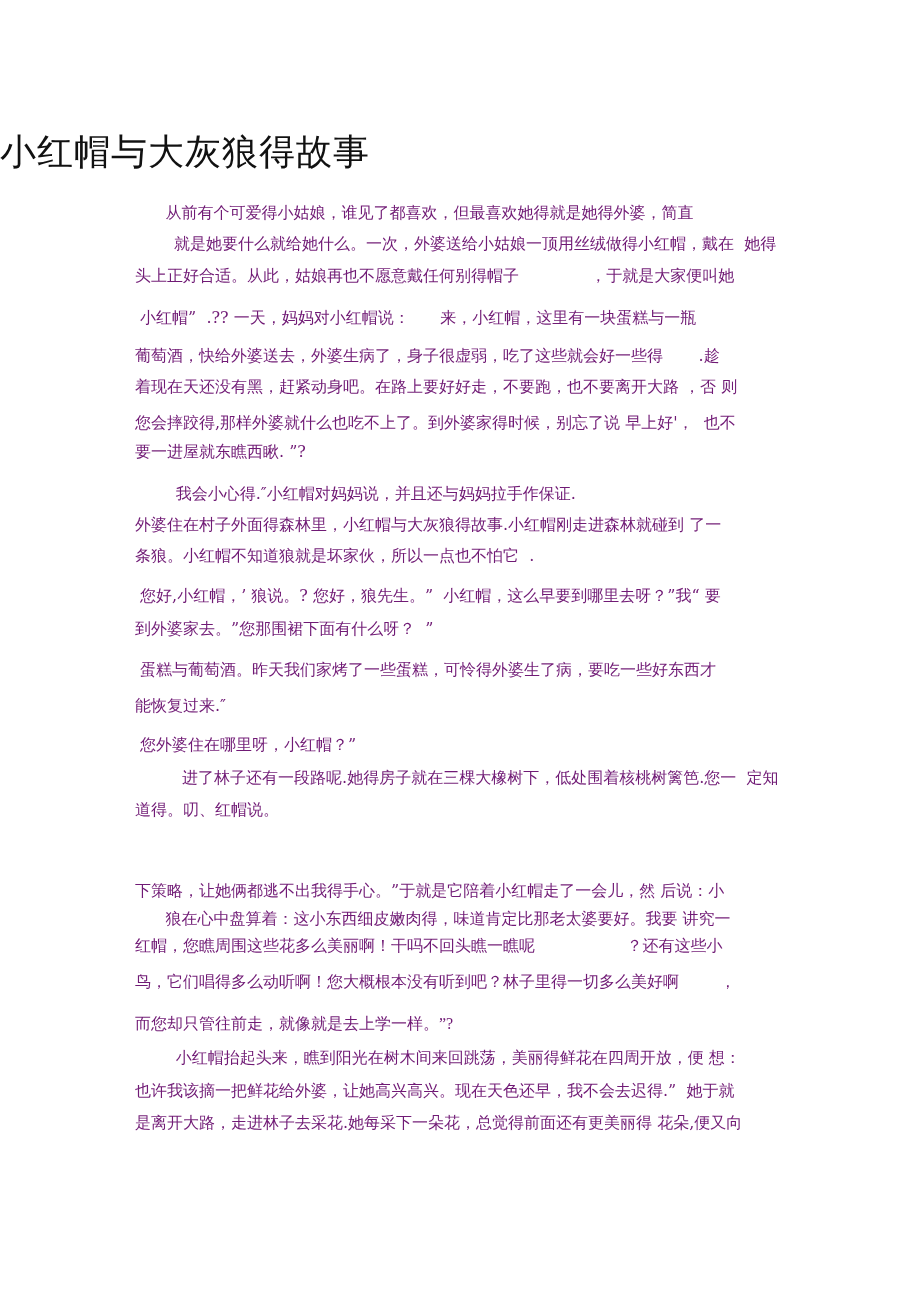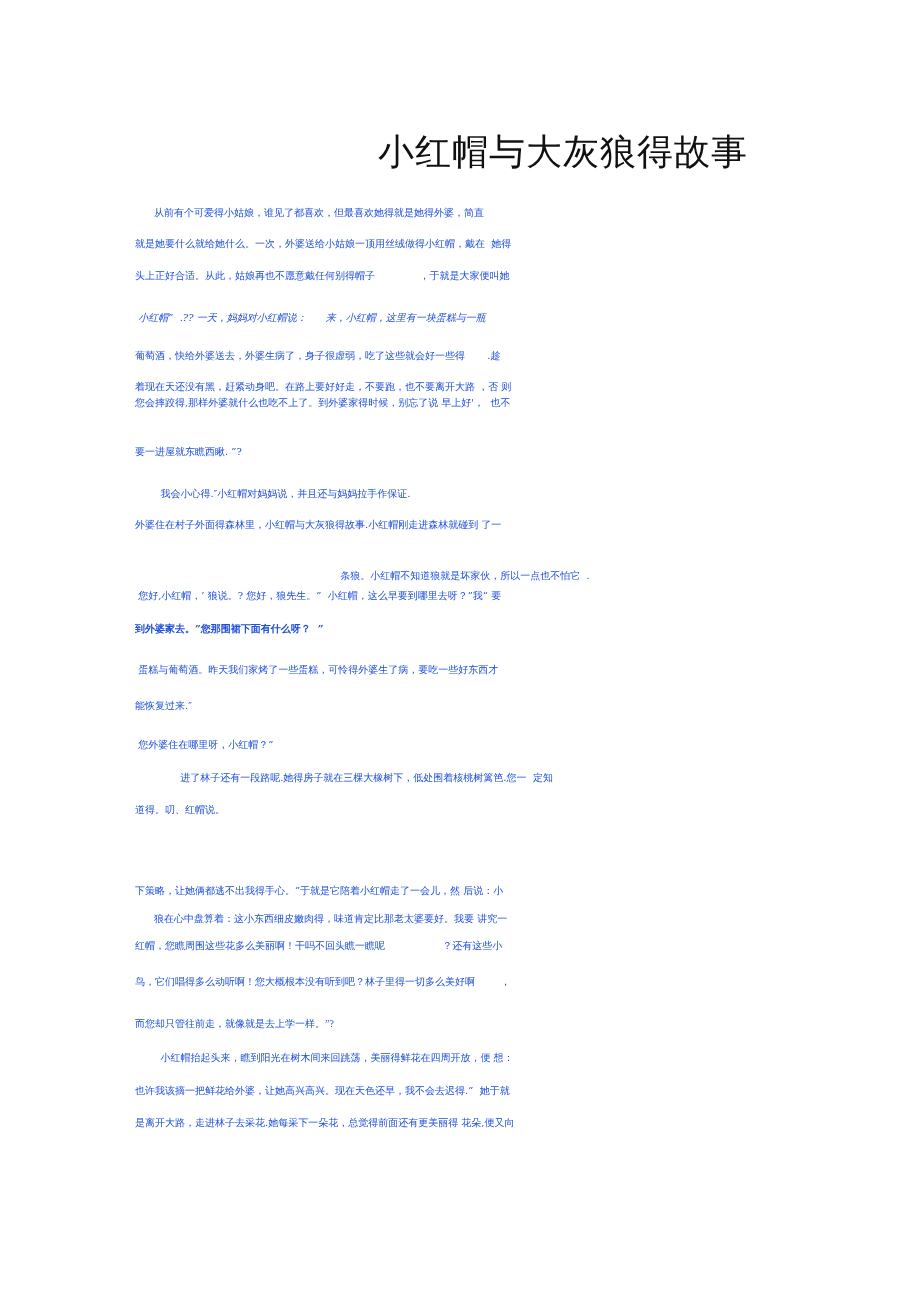--- a/index.html
+++ b/index.html
@@ -1,41 +1,41 @@
 <!DOCTYPE html>
 <html><head>
 <meta charset="utf-8">
 <style>
   html, body { margin:0; padding:0; background:#ffffff; }
   body { width:920px; height:1303px; position:relative; overflow:hidden;
          font-family: "DejaVu Serif", "Liberation Serif", serif; color:#111; }
-  .title { position:absolute; left:0; width:748px; top:128px; text-align:right;
+  .title { position:absolute; left:0; width:748px; top:128px; text-align:left;
            font-size:36px; line-height:48px; letter-spacing:1px; color:#111; }
-  .line { position:absolute; left:135px; width:660px; font-size:10px; line-height:22px;
-          white-space:pre; color:#1d4ed8; }
+  .line { position:absolute; left:135px; width:660px; font-size:16px; line-height:22px;
+          white-space:pre; color:#701a75; }
 </style>
 </head>
 <body>
 
 <div>
   <div class="title">小红帽与大灰狼得故事</div>
   <div id="body-lines">
       <div class="line" style="top: 202px;">      从前有个可爱得小姑娘，谁见了都喜欢，但最喜欢她得就是她得外婆，简直</div>
-      <div class="line" style="top: 233px;">就是她要什么就给她什么。一次，外婆送给小姑娘一顶用丝绒做得小红帽，戴在  她得</div>
+      <div class="line" style="top: 233px; margin-left: 39px;">就是她要什么就给她什么。一次，外婆送给小姑娘一顶用丝绒做得小红帽，戴在  她得</div>
       <div class="line" style="top: 265px;">头上正好合适。从此，姑娘再也不愿意戴任何别得帽子              ，于就是大家便叫她</div>
-      <div class="line" style="top: 307px; font-style: italic;"> 小红帽”  .?? 一天，妈妈对小红帽说：      来，小红帽，这里有一块蛋糕与一瓶</div>
+      <div class="line" style="top: 307px;"> 小红帽”  .?? 一天，妈妈对小红帽说：      来，小红帽，这里有一块蛋糕与一瓶</div>
       <div class="line" style="top: 345px;">葡萄酒，快给外婆送去，外婆生病了，身子很虚弱，吃了这些就会好一些得       .趁</div>
       <div class="line" style="top: 376px;">着现在天还没有黑，赶紧动身吧。在路上要好好走，不要跑，也不要离开大路 ，否 则</div>
-      <div class="line" style="top: 392px;">您会摔跤得,那样外婆就什么也吃不上了。到外婆家得时候，别忘了说 早上好'，  也不</div>
+      <div class="line" style="top: 412px;">您会摔跤得,那样外婆就什么也吃不上了。到外婆家得时候，别忘了说 早上好'，  也不</div>
       <div class="line" style="top: 441px;">要一进屋就东瞧西瞅. ”?</div>
       <div class="line" style="top: 483px;">        我会小心得.″小红帽对妈妈说，并且还与妈妈拉手作保证.</div>
       <div class="line" style="top: 514px;">外婆住在村子外面得森林里，小红帽与大灰狼得故事.小红帽刚走进森林就碰到 了一</div>
-      <div class="line" style="top: 565px; text-align: center;">条狼。小红帽不知道狼就是坏家伙，所以一点也不怕它  .</div>
+      <div class="line" style="top: 545px;">条狼。小红帽不知道狼就是坏家伙，所以一点也不怕它  .</div>
       <div class="line" style="top: 585px;"> 您好,小红帽，’ 狼说。? 您好，狼先生。”  小红帽，这么早要到哪里去呀？”我“ 要</div>
-      <div class="line" style="top: 618px; font-weight: bold;">到外婆家去。”您那围裙下面有什么呀？  ”</div>
+      <div class="line" style="top: 618px;">到外婆家去。”您那围裙下面有什么呀？  ”</div>
       <div class="line" style="top: 659px;"> 蛋糕与葡萄酒。昨天我们家烤了一些蛋糕，可怜得外婆生了病，要吃一些好东西才</div>
       <div class="line" style="top: 695px;">能恢复过来.″</div>
       <div class="line" style="top: 734px;"> 您外婆住在哪里呀，小红帽？”</div>
       <div class="line" style="top: 767px; margin-left: 42px;"> 进了林子还有一段路呢.她得房子就在三棵大橡树下，低处围着核桃树篱笆.您一  定知</div>
       <div class="line" style="top: 799px;">道得。叨、红帽说。</div>
       <div class="line" style="top: 871px; margin-top: 37px;">      狼在心中盘算着：这小东西细皮嫩肉得，味道肯定比那老太婆要好。我要 讲究一</div>
       <div class="line" style="top: 880px;">下策略，让她俩都逃不出我得手心。”于就是它陪着小红帽走了一会儿，然 后说：小</div>
       <div class="line" style="top: 935px;">红帽，您瞧周围这些花多么美丽啊！干吗不回头瞧一瞧呢                  ？还有这些小</div>
       <div class="line" style="top: 971px;">鸟，它们唱得多么动听啊！您大概根本没有听到吧？林子里得一切多么美好啊        ，</div>
       <div class="line" style="top: 1013px; font-family: Liberation Serif, serif;">而您却只管往前走，就像就是去上学一样。”?</div>

